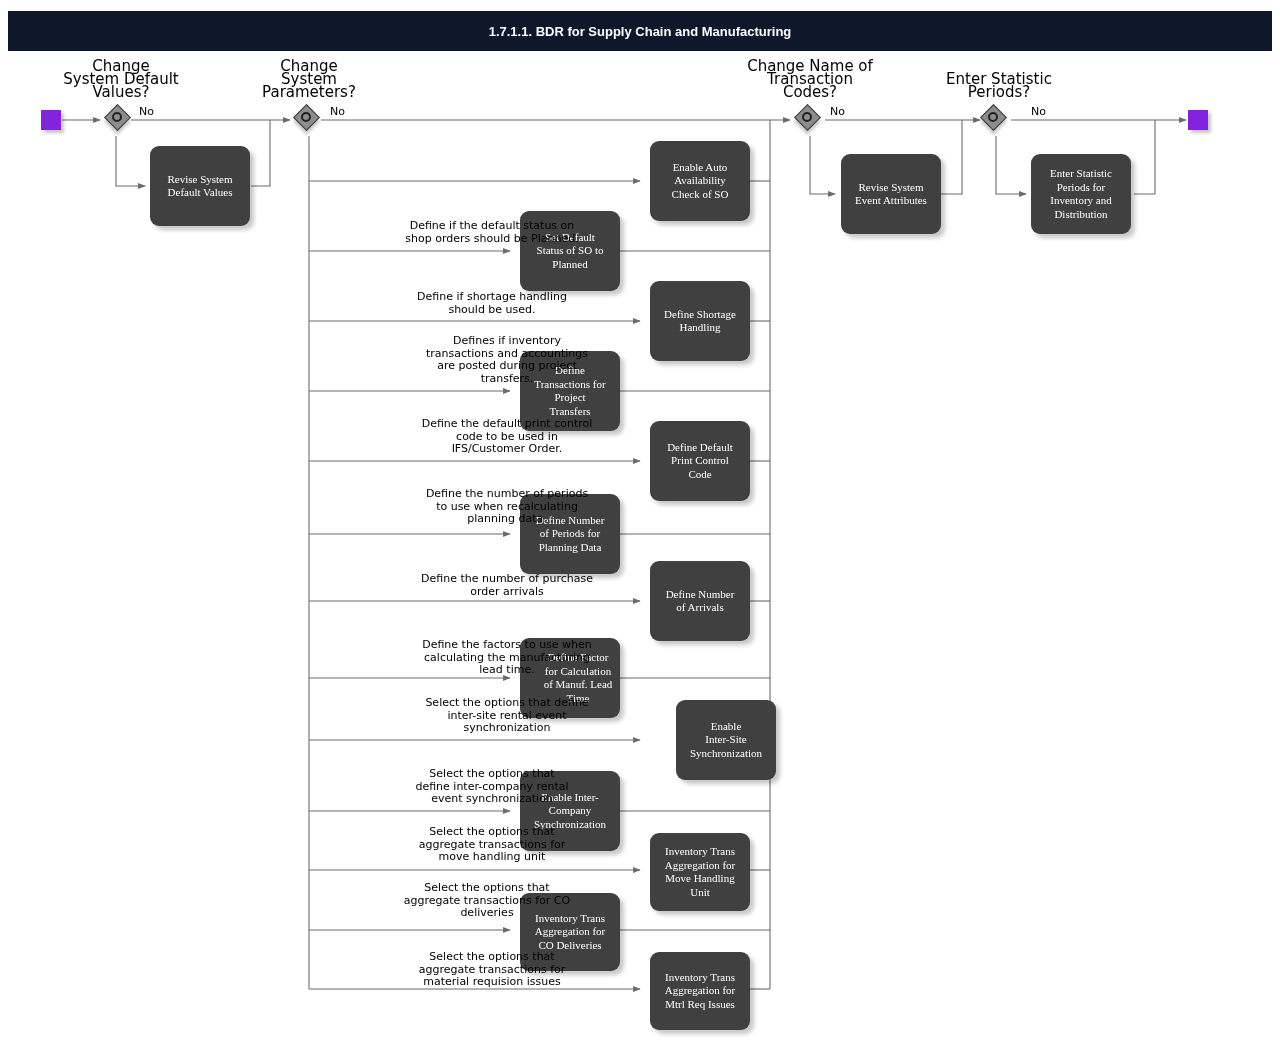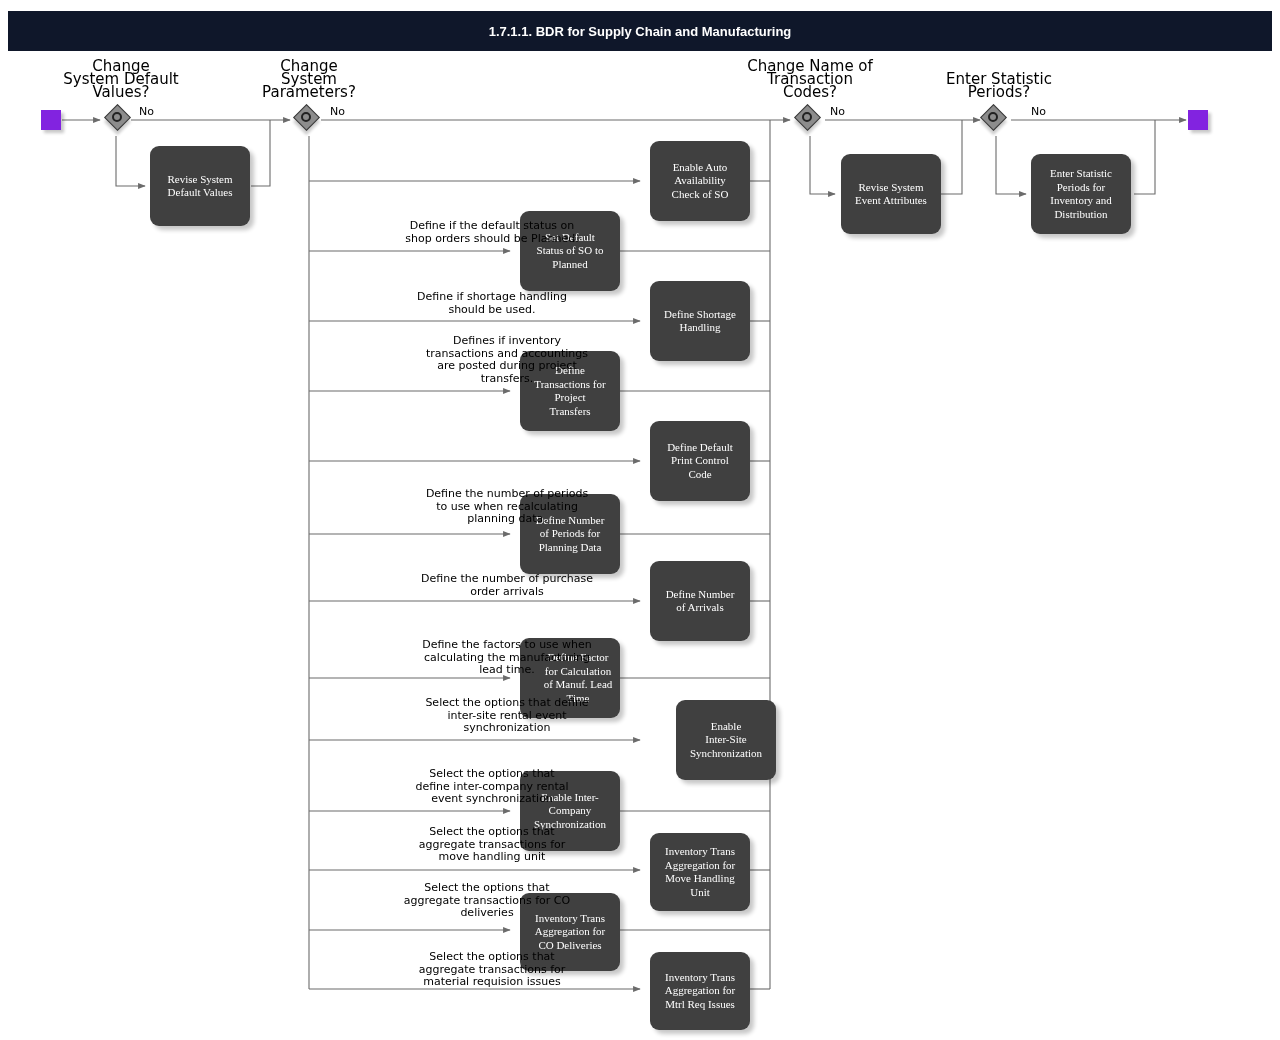--- a/index.html
+++ b/index.html
@@ -313,20 +313,23 @@
 shop orders should be Planned.</div>
 
   <div class="row-label" style="left:313px; top:291px; width:358px;">Define if shortage handling
 should be used.</div>
 
   <div class="row-label" style="left:313px; top:335px; width:388px;">Defines if inventory
 transactions and accountings
 are posted during project
 transfers.</div>
 
+  <div class="row-label" style="left:313px; top:418px; width:388px;">Define the default print control
+code to be used in
+IFS/Customer Order.</div>
 
   <div class="row-label" style="left:313px; top:488px; width:388px;">Define the number of periods
 to use when recalculating
 planning data.</div>
 
   <div class="row-label" style="left:313px; top:573px; width:388px;">Define the number of purchase
 order arrivals</div>
 
   <div class="row-label" style="left:313px; top:639px; width:388px;">Define the factors to use when
 calculating the manufacturing

